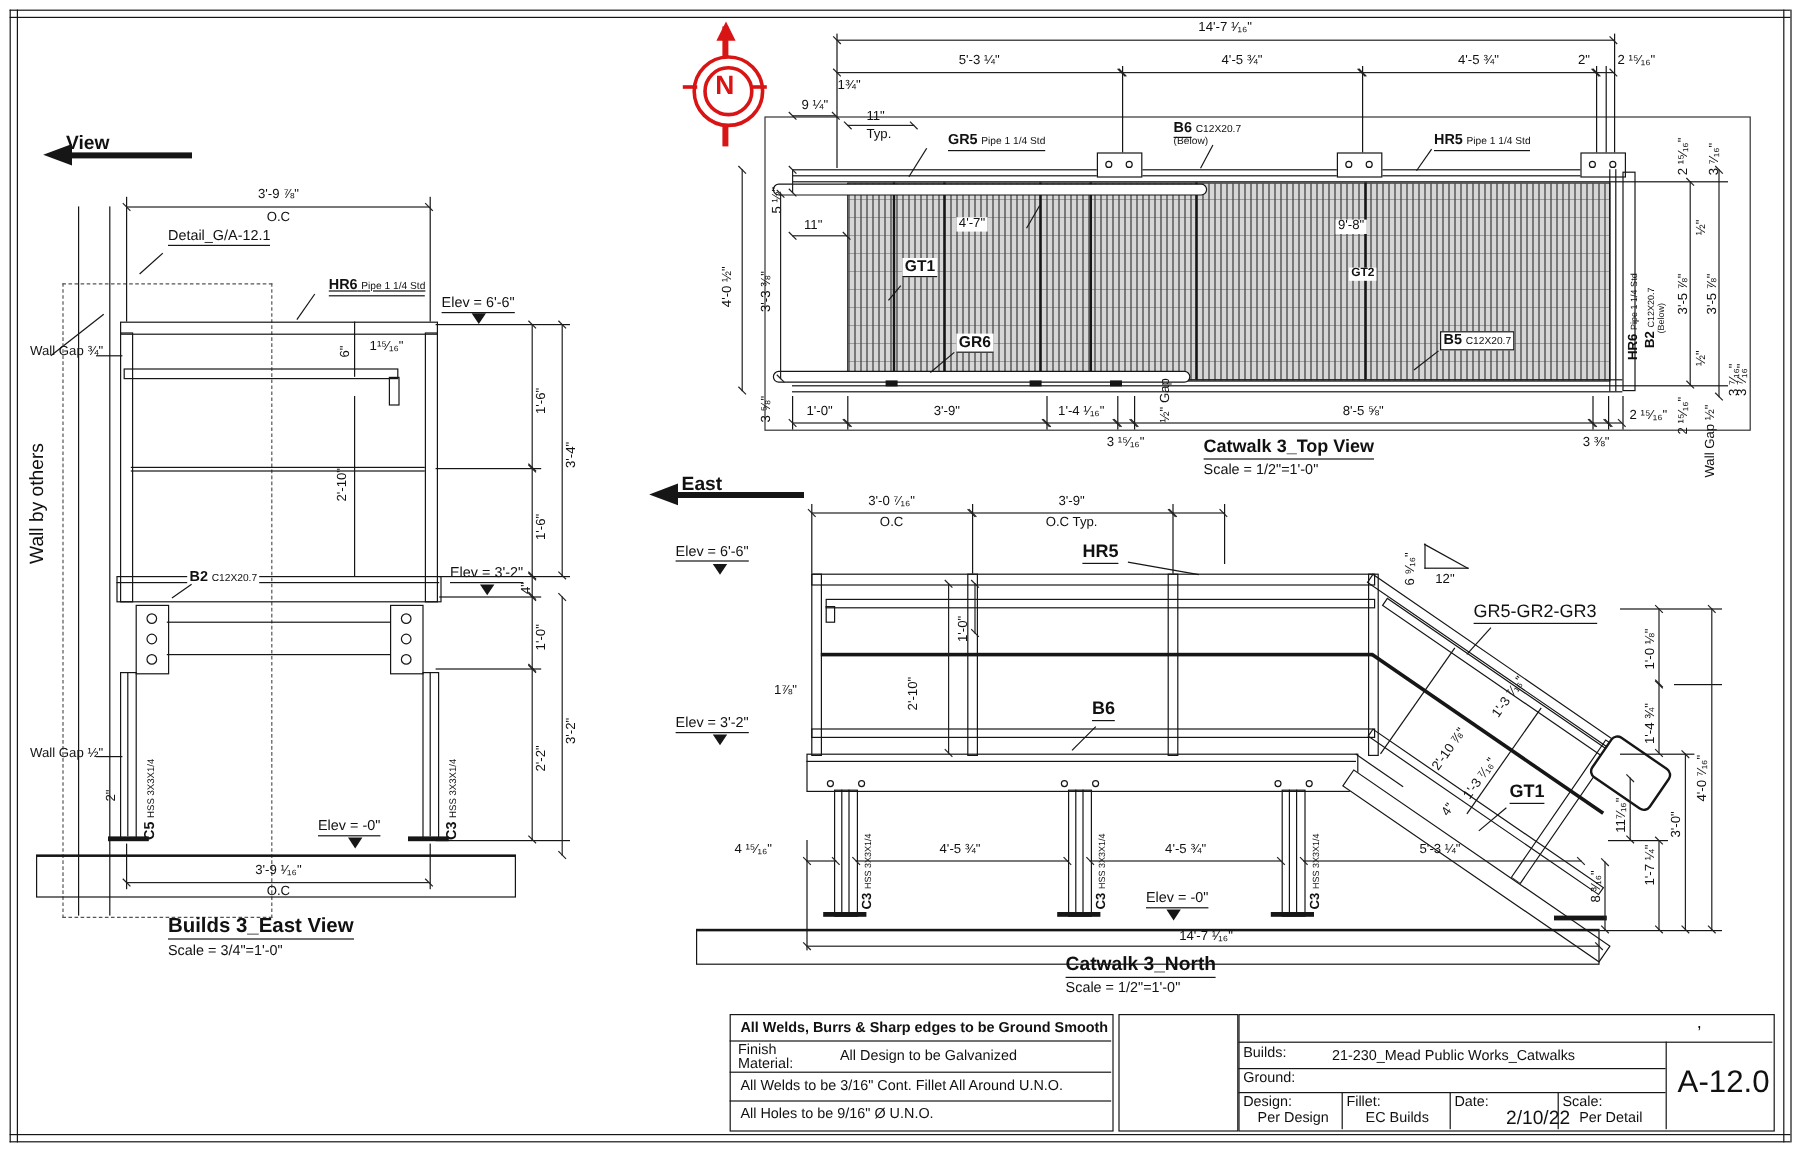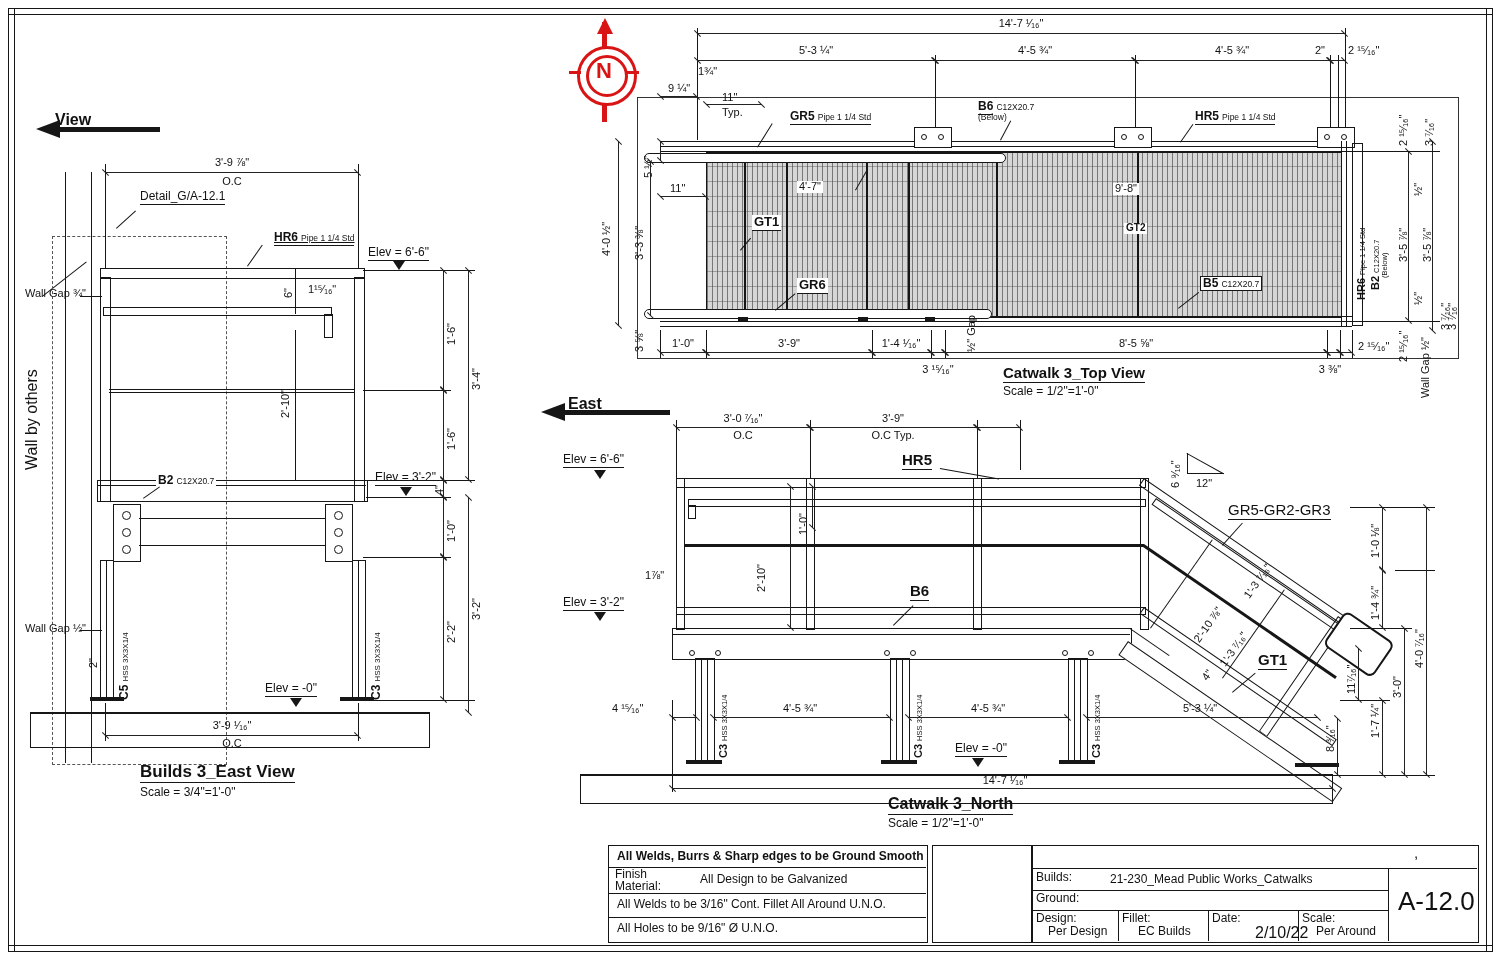--- a/index.html
+++ b/index.html
@@ -462,16 +462,16 @@
   <span class="t" style="left:1036px;top:871px;font-size:12px;">Builds:</span>
   <span class="t" style="left:1110px;top:873px;font-size:12px;">21-230_Mead Public Works_Catwalks</span>
   <span class="t" style="left:1036px;top:892px;font-size:12px;">Ground:</span>
   <span class="t" style="left:1036px;top:912px;font-size:12px;">Design:</span>
   <span class="t" style="left:1048px;top:925px;font-size:12px;">Per Design</span>
   <span class="t" style="left:1122px;top:912px;font-size:12px;">Fillet:</span>
   <span class="t" style="left:1138px;top:925px;font-size:12px;">EC Builds</span>
   <span class="t" style="left:1212px;top:912px;font-size:12px;">Date:</span>
   <span class="t" style="left:1228px;top:925px;font-size:16px;margin-left:27px;">2/10/22</span>
   <span class="t" style="left:1302px;top:912px;font-size:12px;">Scale:</span>
-  <span class="t" style="left:1316px;top:925px;font-size:12px;">Per Around</span>
+  <span class="t" style="left:1316px;top:925px;font-size:12px;">Per Detail</span>
   <span class="t" style="left:1398px;top:888px;font-size:26px;">A-12.0</span>
 
 </div>
 
 </body></html>

